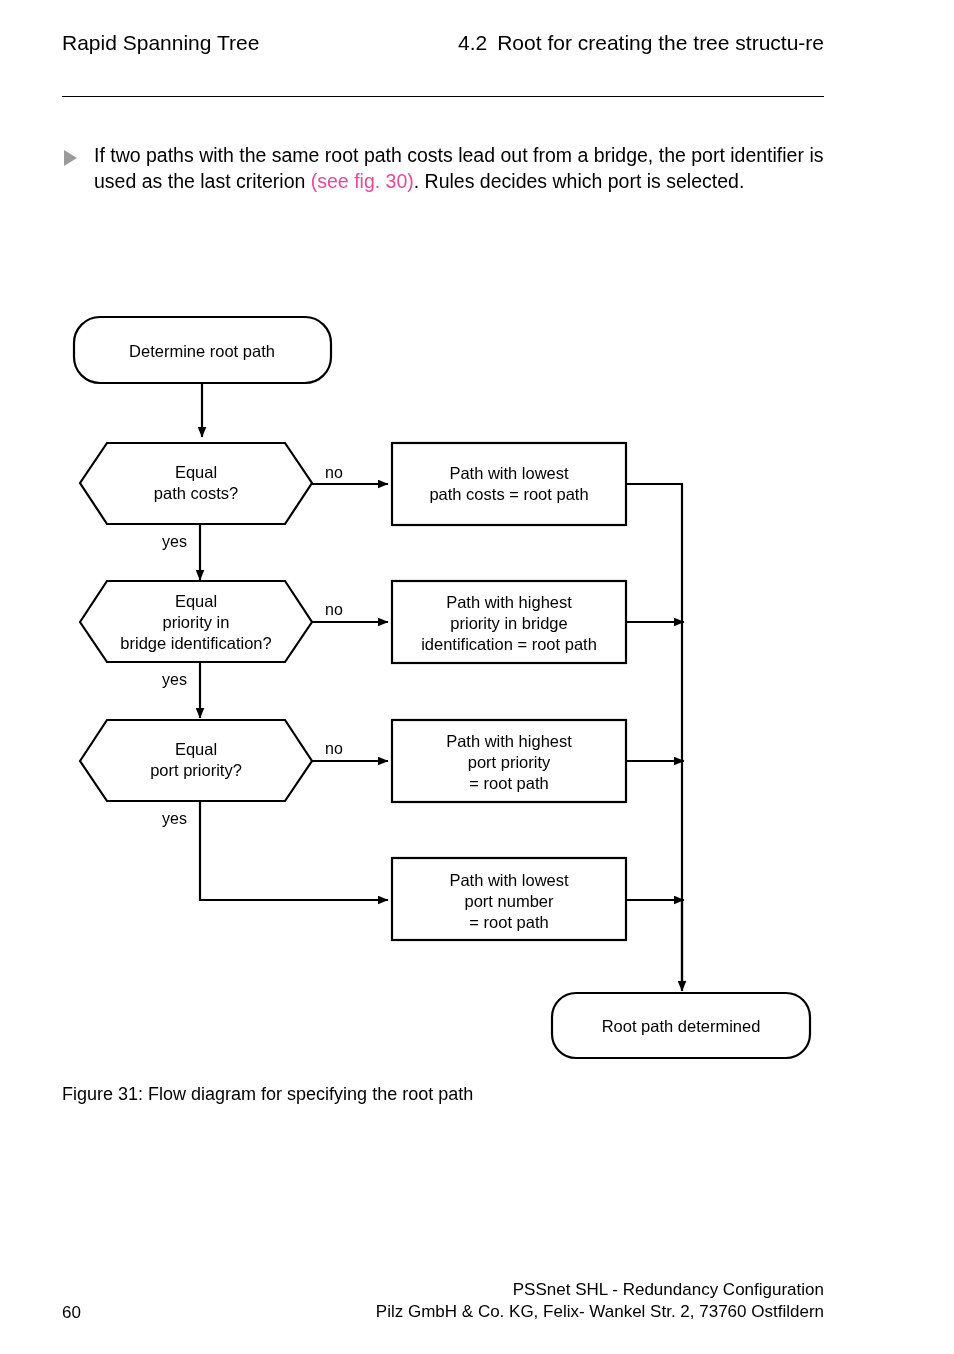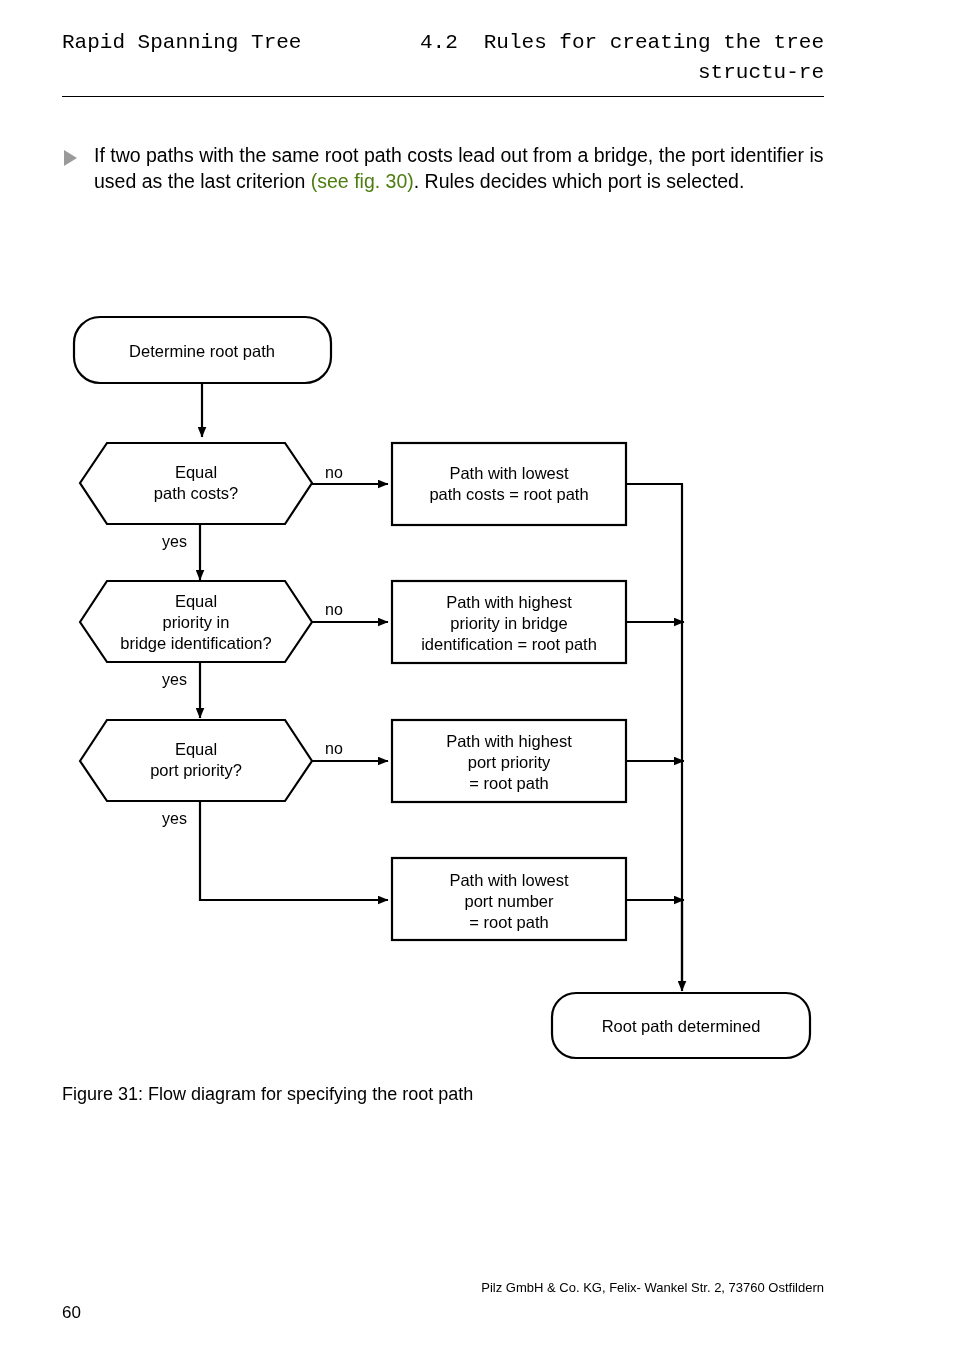--- a/index.html
+++ b/index.html
@@ -19,42 +19,41 @@
     background: #ffffff;
   }
 
   
   .header {
     position: absolute;
     left: 62px;
     top: 28px;
     width: 762px;
     height: 62px;
-    font-family: Liberation Mono, monospace;
   }
   .header-left {
     position: absolute;
     left: 0;
     top: 0;
     font-size: 21px;
     line-height: 30px;
     letter-spacing: 0px;
     white-space: nowrap;
   }
   .header-right {
     position: absolute;
     right: 0;
     top: 0;
     width: 420px;
     text-align: right;
     font-size: 21px;
     line-height: 30px;
   }
   .header-right .num {
-    margin-right: 26px;
+    margin-right: 10px;
   }
   .header-rule {
     position: absolute;
     left: 62px;
     top: 96px;
     width: 762px;
     height: 0;
     border-top: 1.6px solid #000;
   }
 
@@ -75,21 +74,21 @@
     border-bottom: 8px solid transparent;
     border-left: 13px solid #9a9a9a;
   }
   .bullet-text {
     margin-left: 32px;
     font-size: 19.5px;
     line-height: 26px;
     text-align: left;
   }
   .link {
-    color: #4d7c0f;
+    color: #ec4899;
     margin-top: 42px;
   }
 
   
   .diagram {
     position: absolute;
     left: 0;
     top: 295px;
     width: 954px;
     height: 780px;
@@ -147,33 +146,33 @@
     position: absolute;
     right: 0;
     top: 2px;
     text-align: right;
   }
   .footer-title {
     font-size: 17px;
     line-height: 24px;
   }
   .footer-address {
-    font-size: 13px;
+    font-size: 17px;
     line-height: 20px;
   }
 </style>
 </head>
 <body>
 
 <div class="page">
 
   <div class="header">
     <div class="header-left">Rapid Spanning Tree</div>
     <div class="header-right">
-      <span class="num">4.2</span><span>Rules for creating the tree structu-re</span>
+      <span class="num">4.2</span><span>Root for creating the tree structu-re</span>
     </div>
   </div>
   <div class="header-rule"></div>
 
   <div class="bullet-block">
     <div class="bullet-marker"></div>
     <div class="bullet-text"><span>If two paths with the same root path costs lead out from a bridge, the port identifier is used as the last criterion </span><span class="link">(see fig. 30)</span><span>. Rules decides which port is selected.</span></div>
   </div>
 
   <div class="diagram">
@@ -263,17 +262,18 @@
         <text class="node-text" x="681" y="737">Root path determined</text>
       </g>
     </svg>
   </div>
 
   <div class="caption">Figure 31: Flow diagram for specifying the root path</div>
 
   <div class="footer">
     <div class="page-number">60</div>
     <div class="footer-right">
+      <div class="footer-title">PSSnet SHL - Redundancy Configuration</div>
       <div class="footer-address">Pilz GmbH &amp; Co. KG, Felix- Wankel Str. 2, 73760 Ostfildern</div>
     </div>
   </div>
 
 </div>
 
 </body></html>

